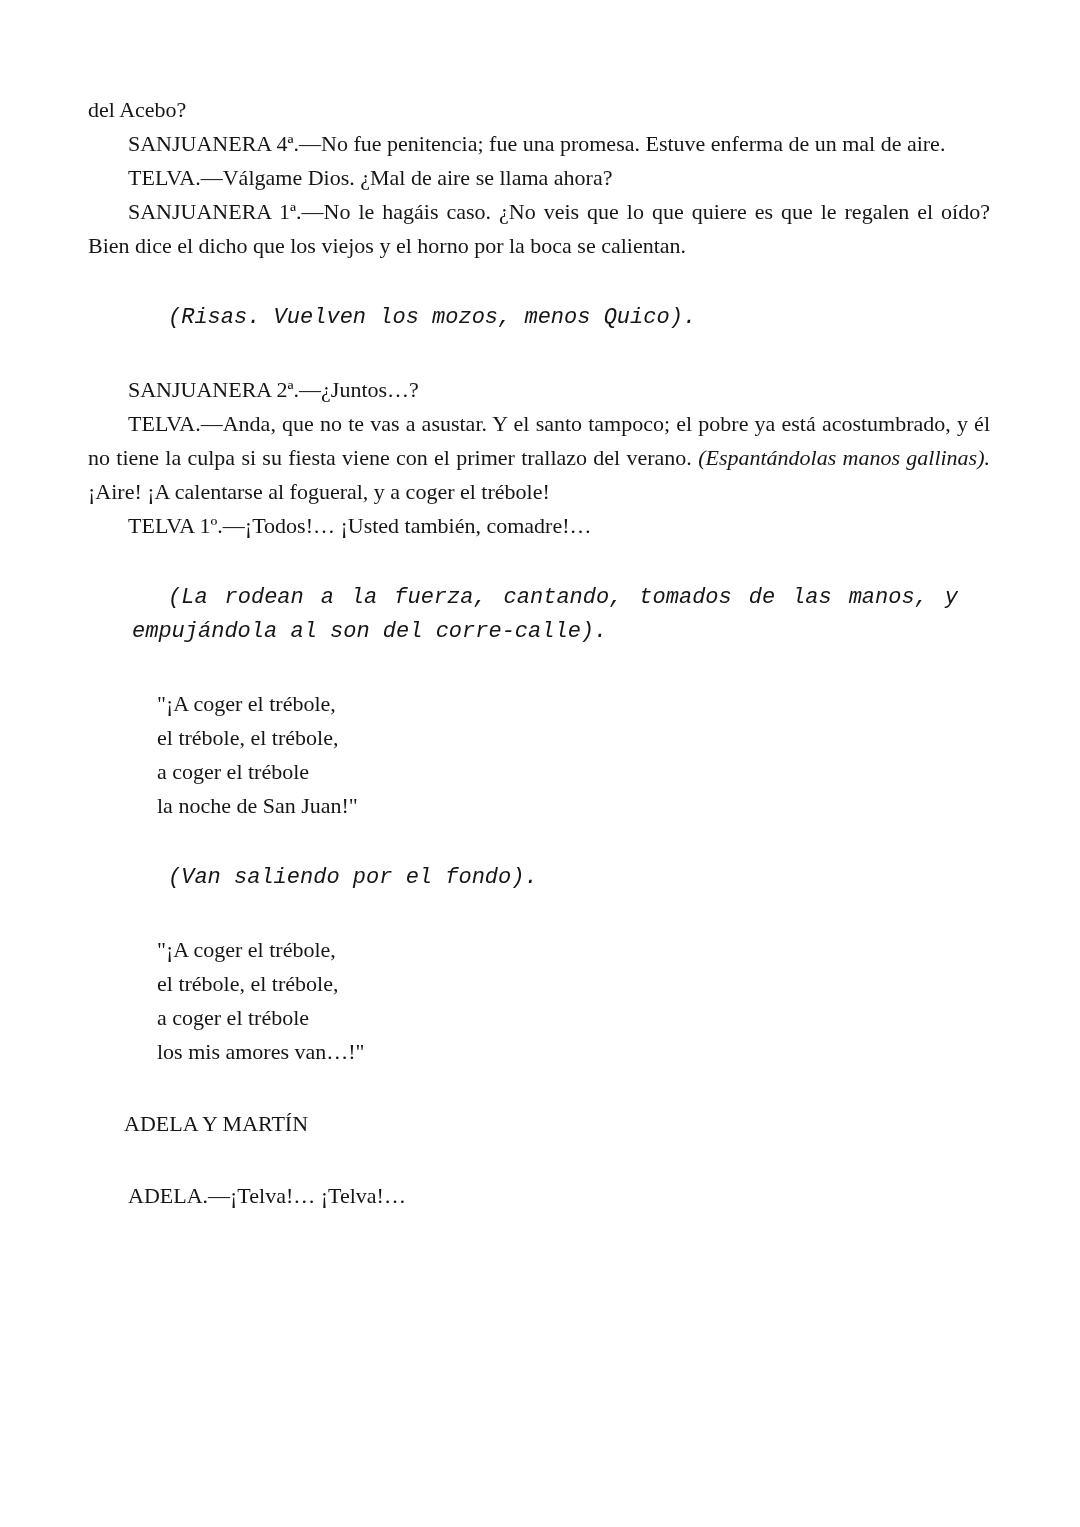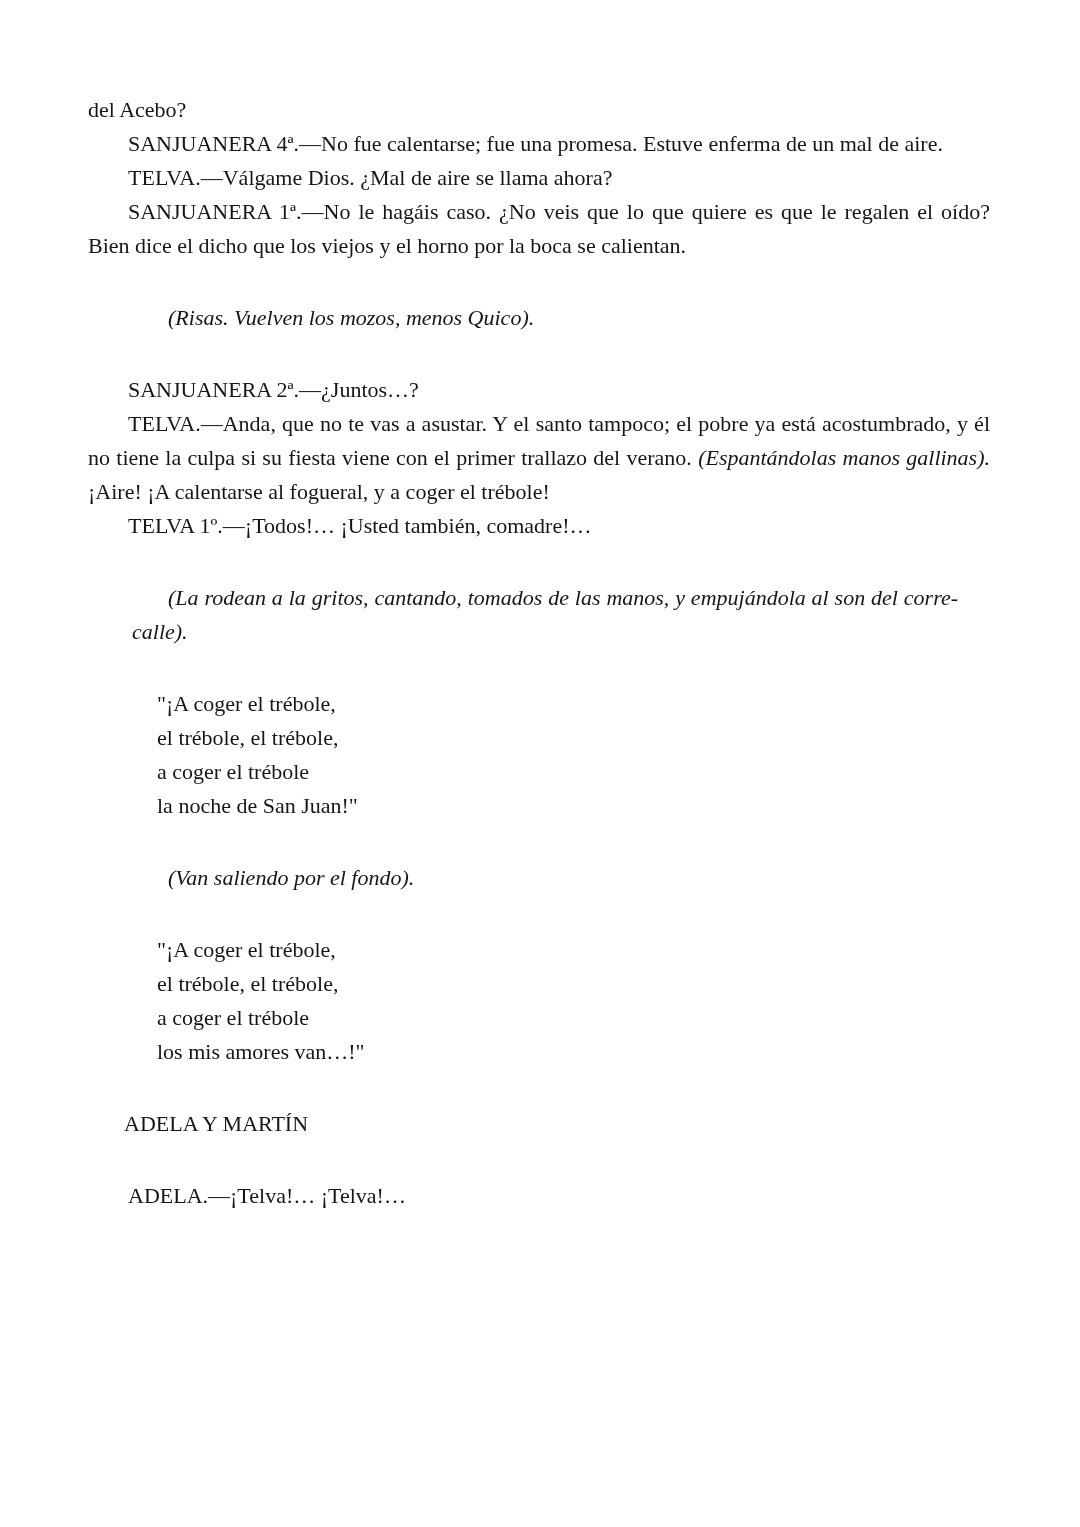--- a/index.html
+++ b/index.html
@@ -19,20 +19,21 @@
     margin: 0;
     text-align: justify;
     text-indent: 40px;
   }
   p.dialogue.no-indent { text-indent: 0; }
   .stage {
     font-style: italic;
     margin: 38px 32px 38px 44px;
     text-indent: 36px;
     text-align: justify;
+    font-family: Liberation Mono, monospace;
   }
   .verse { margin: 38px 0 38px 69px; }
   .verse-line { white-space: pre; }
   .heading { margin: 38px 0 38px 36px; }
   .it { font-style: italic; }
   .footer {
     position: absolute;
     left: 0;
     right: 0;
     top: 1466px;
@@ -40,31 +41,31 @@
     font-size: 21px;
     color: #161616;
   }
 </style>
 </head>
 <body>
 
 <div class="page">
 
   <p class="dialogue no-indent">del Acebo?</p>
-  <p class="dialogue">SANJUANERA 4ª.—No fue calentarse; fue una promesa. Estuve enferma de un mal de aire.</p>
+  <p class="dialogue">SANJUANERA 4ª.—No fue penitencia; fue una promesa. Estuve enferma de un mal de aire.</p>
   <p class="dialogue">TELVA.—Válgame Dios. ¿Mal de aire se llama ahora?</p>
   <p class="dialogue">SANJUANERA 1ª.—No le hagáis caso. ¿No veis que lo que quiere es que le regalen el oído? Bien dice el dicho que los viejos y el horno por la boca se calientan.</p>
 
   <div class="stage">(Risas. Vuelven los mozos, menos Quico).</div>
 
   <p class="dialogue">SANJUANERA 2ª.—¿Juntos…?</p>
   <p class="dialogue"><span>TELVA.—Anda, que no te vas a asustar. Y el santo tampoco; el pobre ya está acostumbrado, y él no tiene la culpa si su fiesta viene con el primer trallazo del verano. </span><span class="it">(Espantándolas manos gallinas).</span><span> ¡Aire! ¡A calentarse al fogueral, y a coger el trébole!</span></p>
   <p class="dialogue">TELVA 1º.—¡Todos!… ¡Usted también, comadre!…</p>
 
-  <div class="stage">(La rodean a la gritos, cantando, tomados de las manos, y empujándola al son del corre-calle).</div>
+  <div class="stage">(La rodean a la fuerza, cantando, tomados de las manos, y empujándola al son del corre-calle).</div>
 
   <div class="verse">
     <div class="verse-line">"¡A coger el trébole,</div>
     <div class="verse-line">el trébole, el trébole,</div>
     <div class="verse-line">a coger el trébole</div>
     <div class="verse-line">la noche de San Juan!"</div>
   </div>
 
   <div class="stage">(Van saliendo por el fondo).</div>
 

